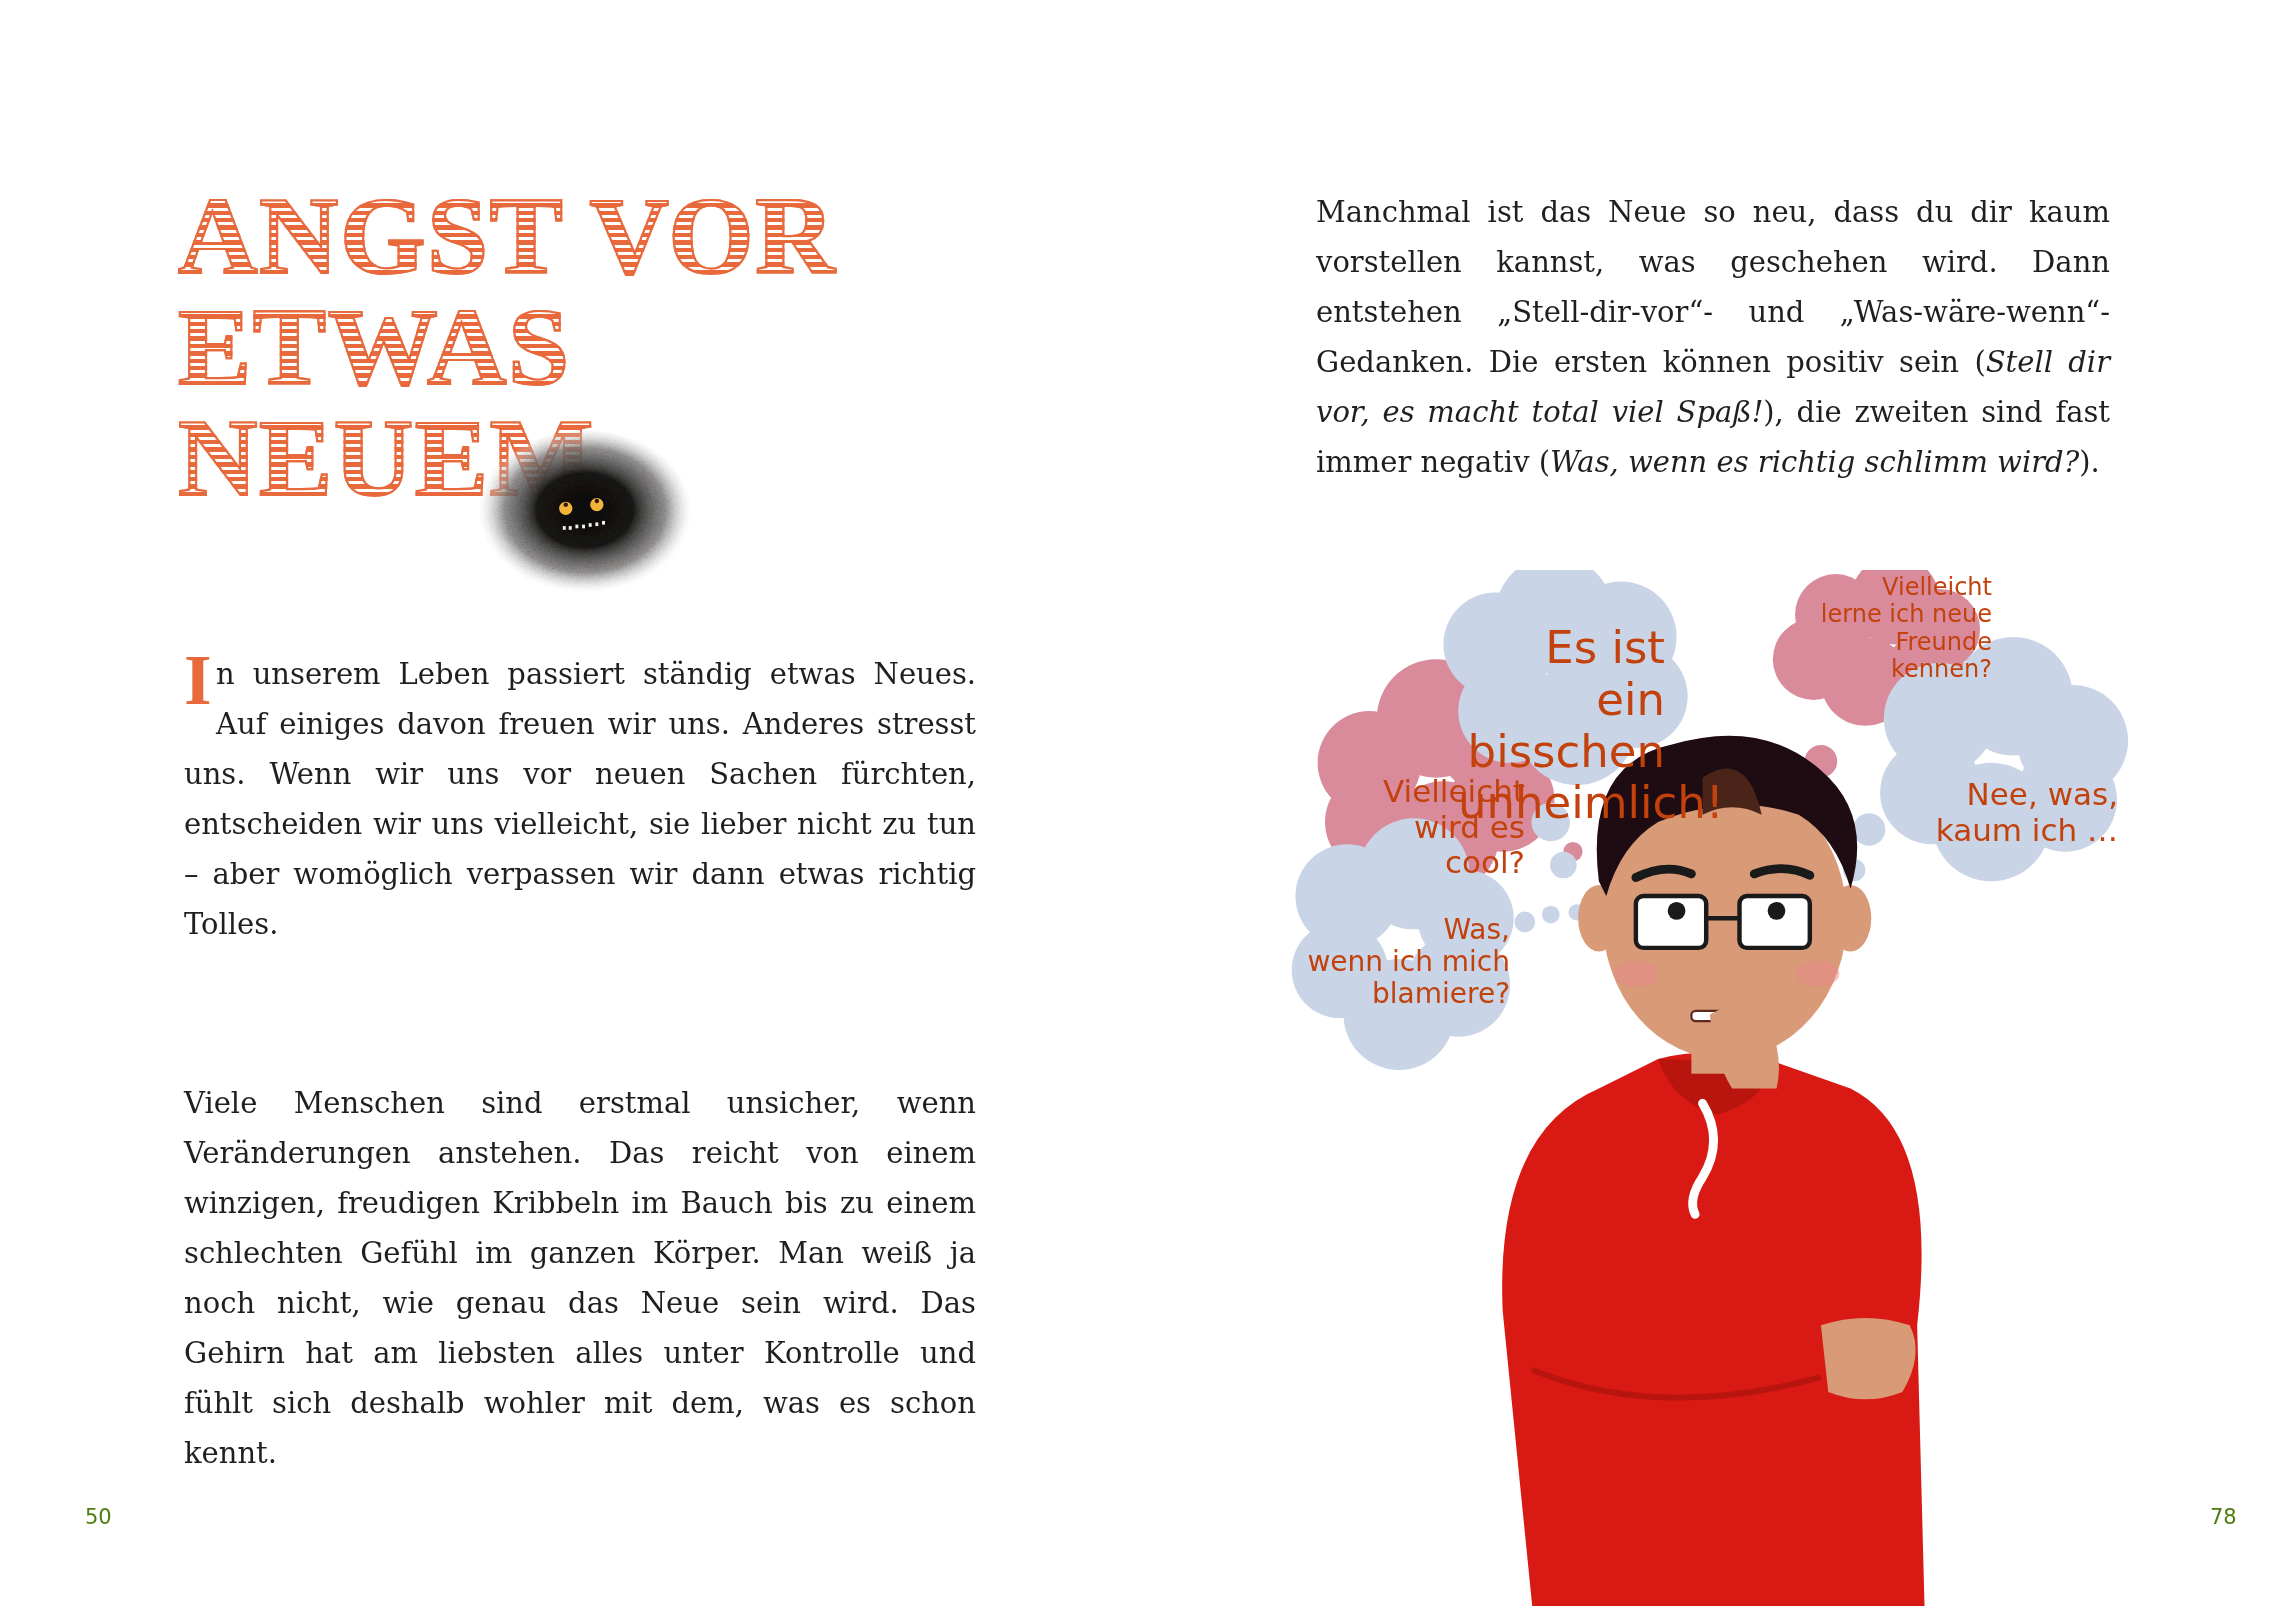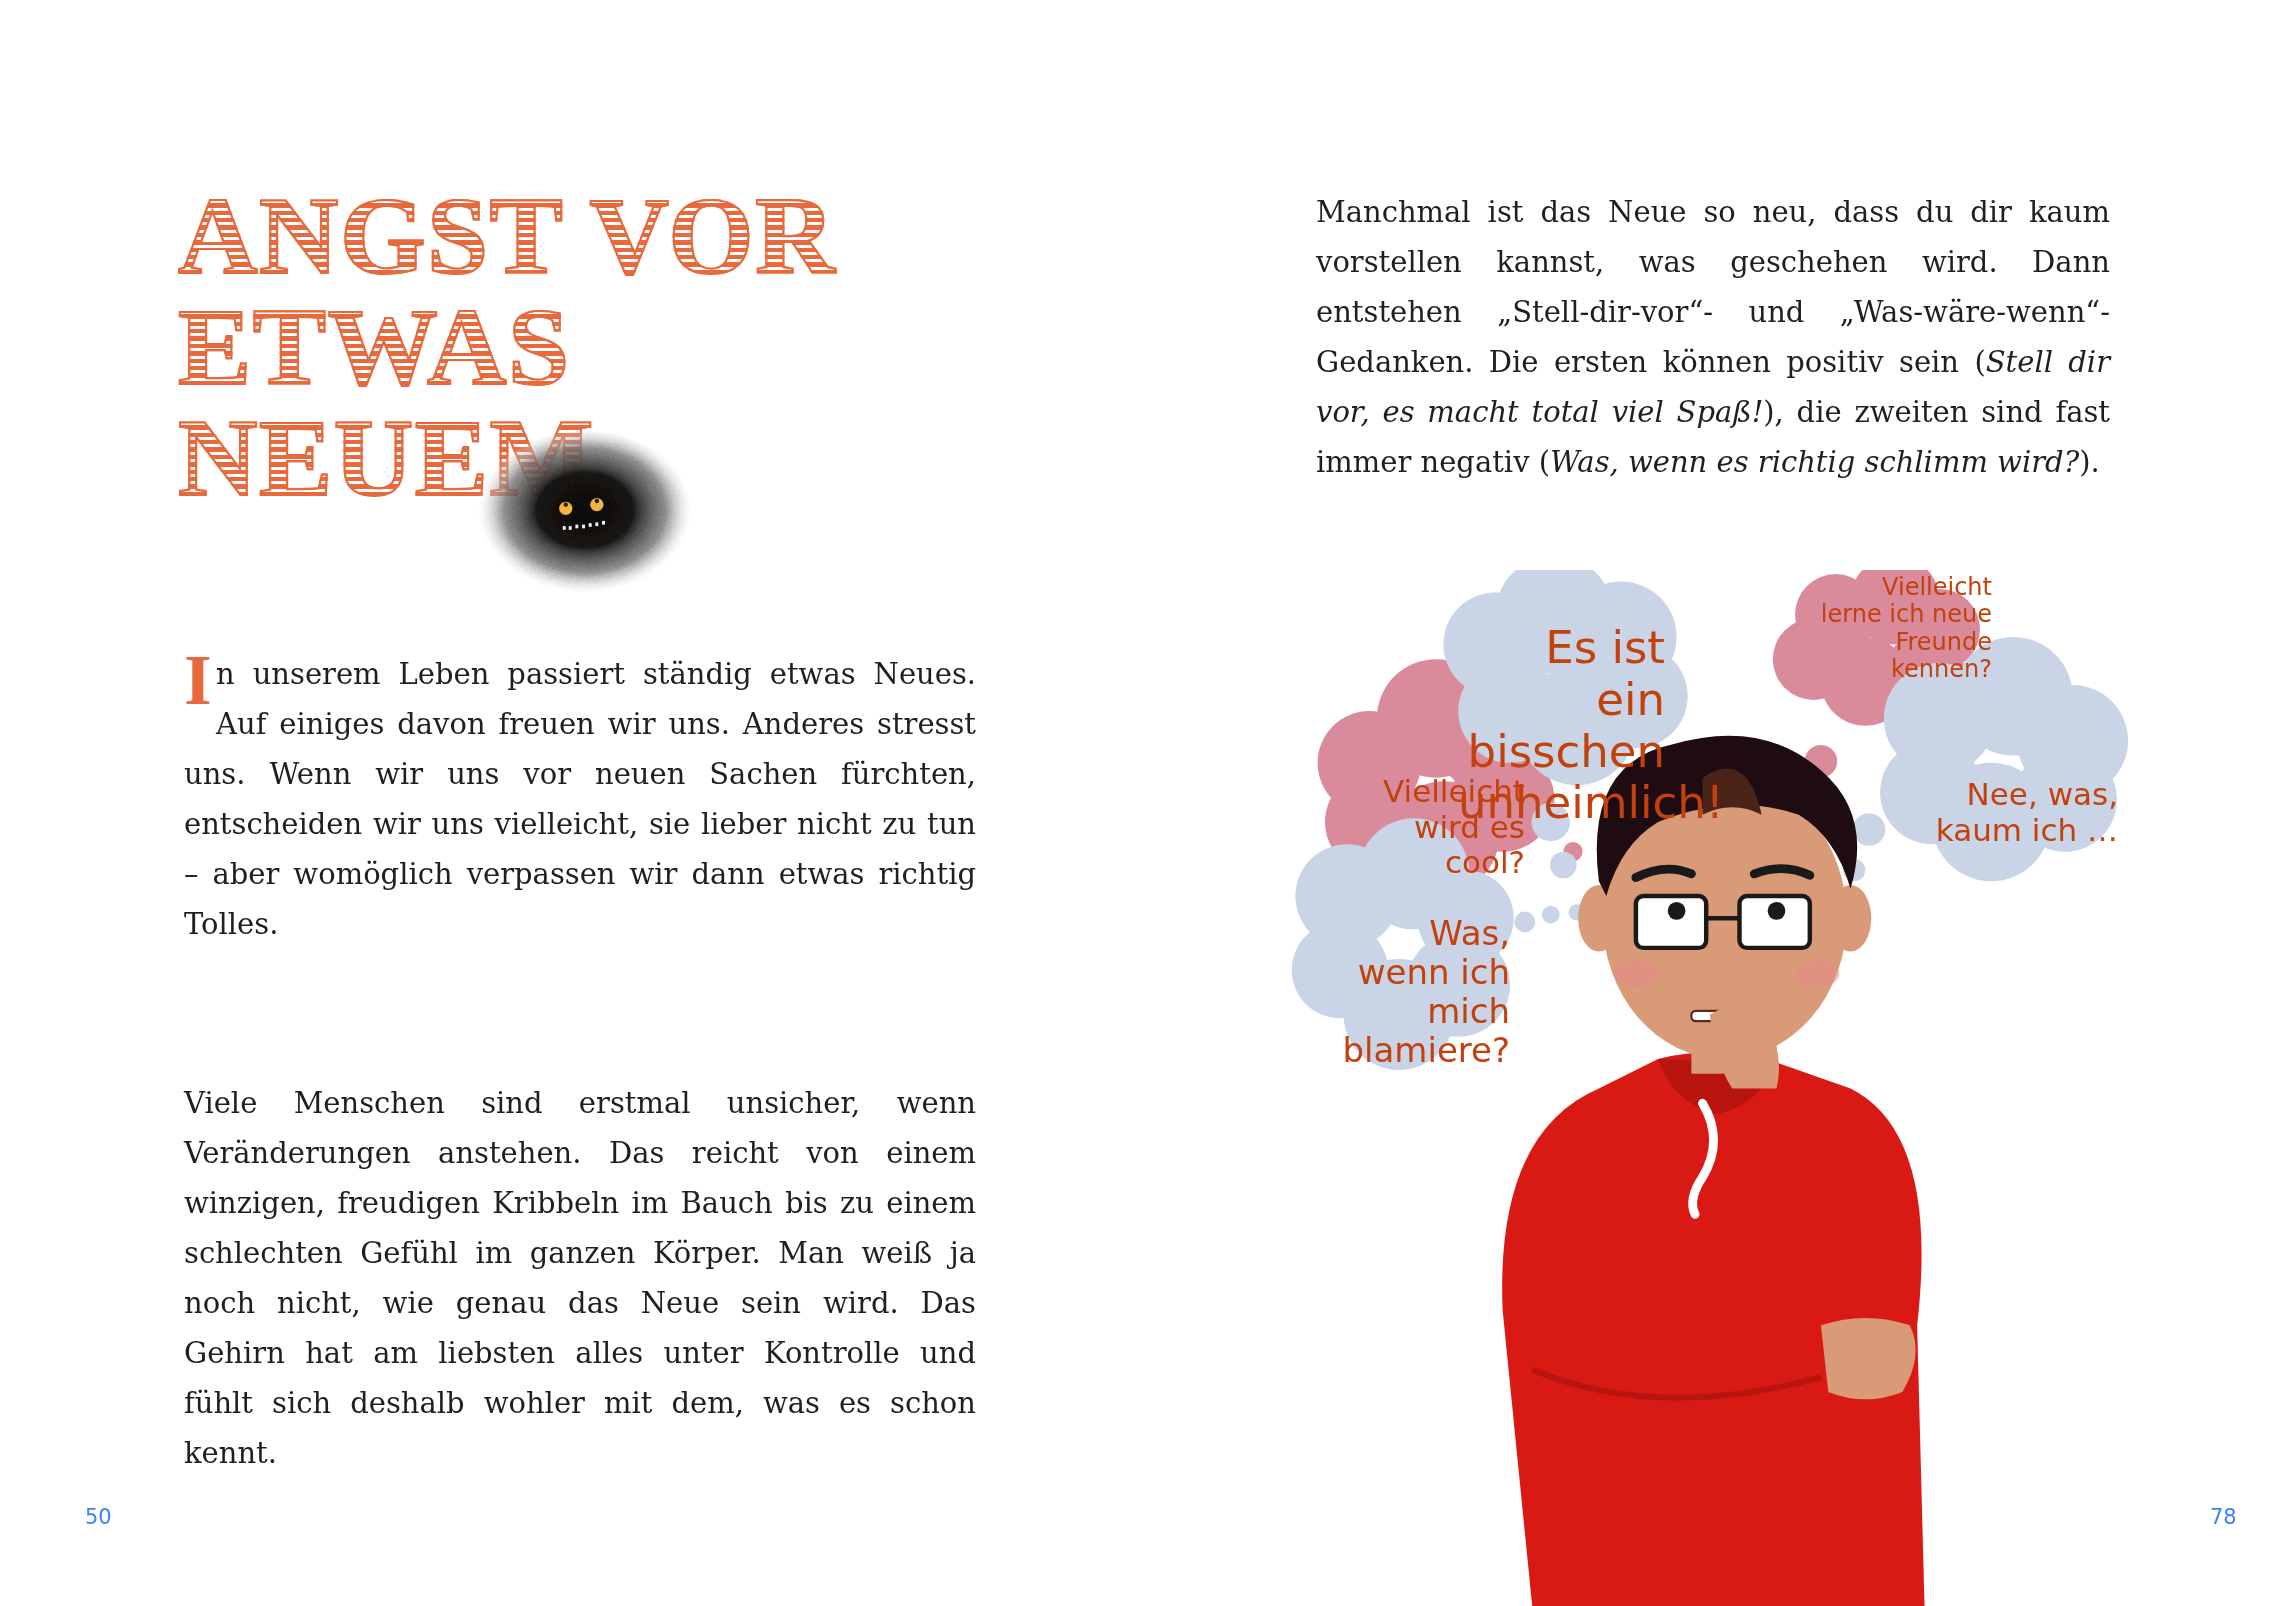--- a/index.html
+++ b/index.html
@@ -18,21 +18,21 @@
   
   .monster { position:absolute; left:474px; top:426px; width:222px; height:178px; }
 
   .body-text { position:absolute; font-family:"DejaVu Serif", serif; font-size:29px; line-height:50px; text-align:justify; color:#1f1f1f; }
   .intro { left:184px; top:649px; width:792px; }
   .dropcap { float:left; color:#e8693c; font-family:"Liberation Serif", serif; font-weight:bold; font-size:71px; line-height:56px; margin:3px 4.4px 0 0; }
   .subheading { position:absolute; left:184px; width:792px; top:952px; text-align:center; color:#e8693c;
                 font-family:"DejaVu Sans", sans-serif; font-style:italic; font-size:37px; line-height:52px; }
   .para2 { left:184px; top:1078px; width:792px; }
   .para-right { left:1316px; top:187px; width:794px; }
-  .page-number { position:absolute; top:1505px; font-family:"DejaVu Sans", sans-serif; font-size:21px; color:#3b82f6; }
+  .page-number { position:absolute; top:1505px; font-family:"DejaVu Sans", sans-serif; font-size:21px; color:#4d7c0f; }
   .pn-left { left:85px; }
   .pn-right { left:2210px; }
 
   
   .illustration { position:absolute; left:1288px; top:570px; width:903px; height:1037px; }
   .cloud-text { position:absolute; font-family:"DejaVu Sans", sans-serif; color:#c2410c; text-align:right; line-height:1.15; }
 </style>
 </head>
 <body>
 
@@ -192,21 +192,21 @@
 Freunde kennen?</div>
   </div>
   <div class="cloud-text" style="left:59px;top:204px;width:178px;font-size:31px;">
     <div style="white-space:pre-line">Vielleicht
 wird es cool?</div>
   </div>
   <div class="cloud-text" style="left:637px;top:207px;width:193px;font-size:31px;">
     <div style="white-space:pre-line">Nee, was,
 kaum ich …</div>
   </div>
-  <div class="cloud-text" style="left:15px;top:344px;width:207px;font-size:34px;">
+  <div class="cloud-text" style="left:15px;top:344px;width:207px;font-size:28px;">
     <div style="white-space:pre-line">Was,
 wenn ich mich
 blamiere?</div>
   </div>
 </div>
 
 <div class="page-number pn-right">78</div>
 
 
 </body></html>

